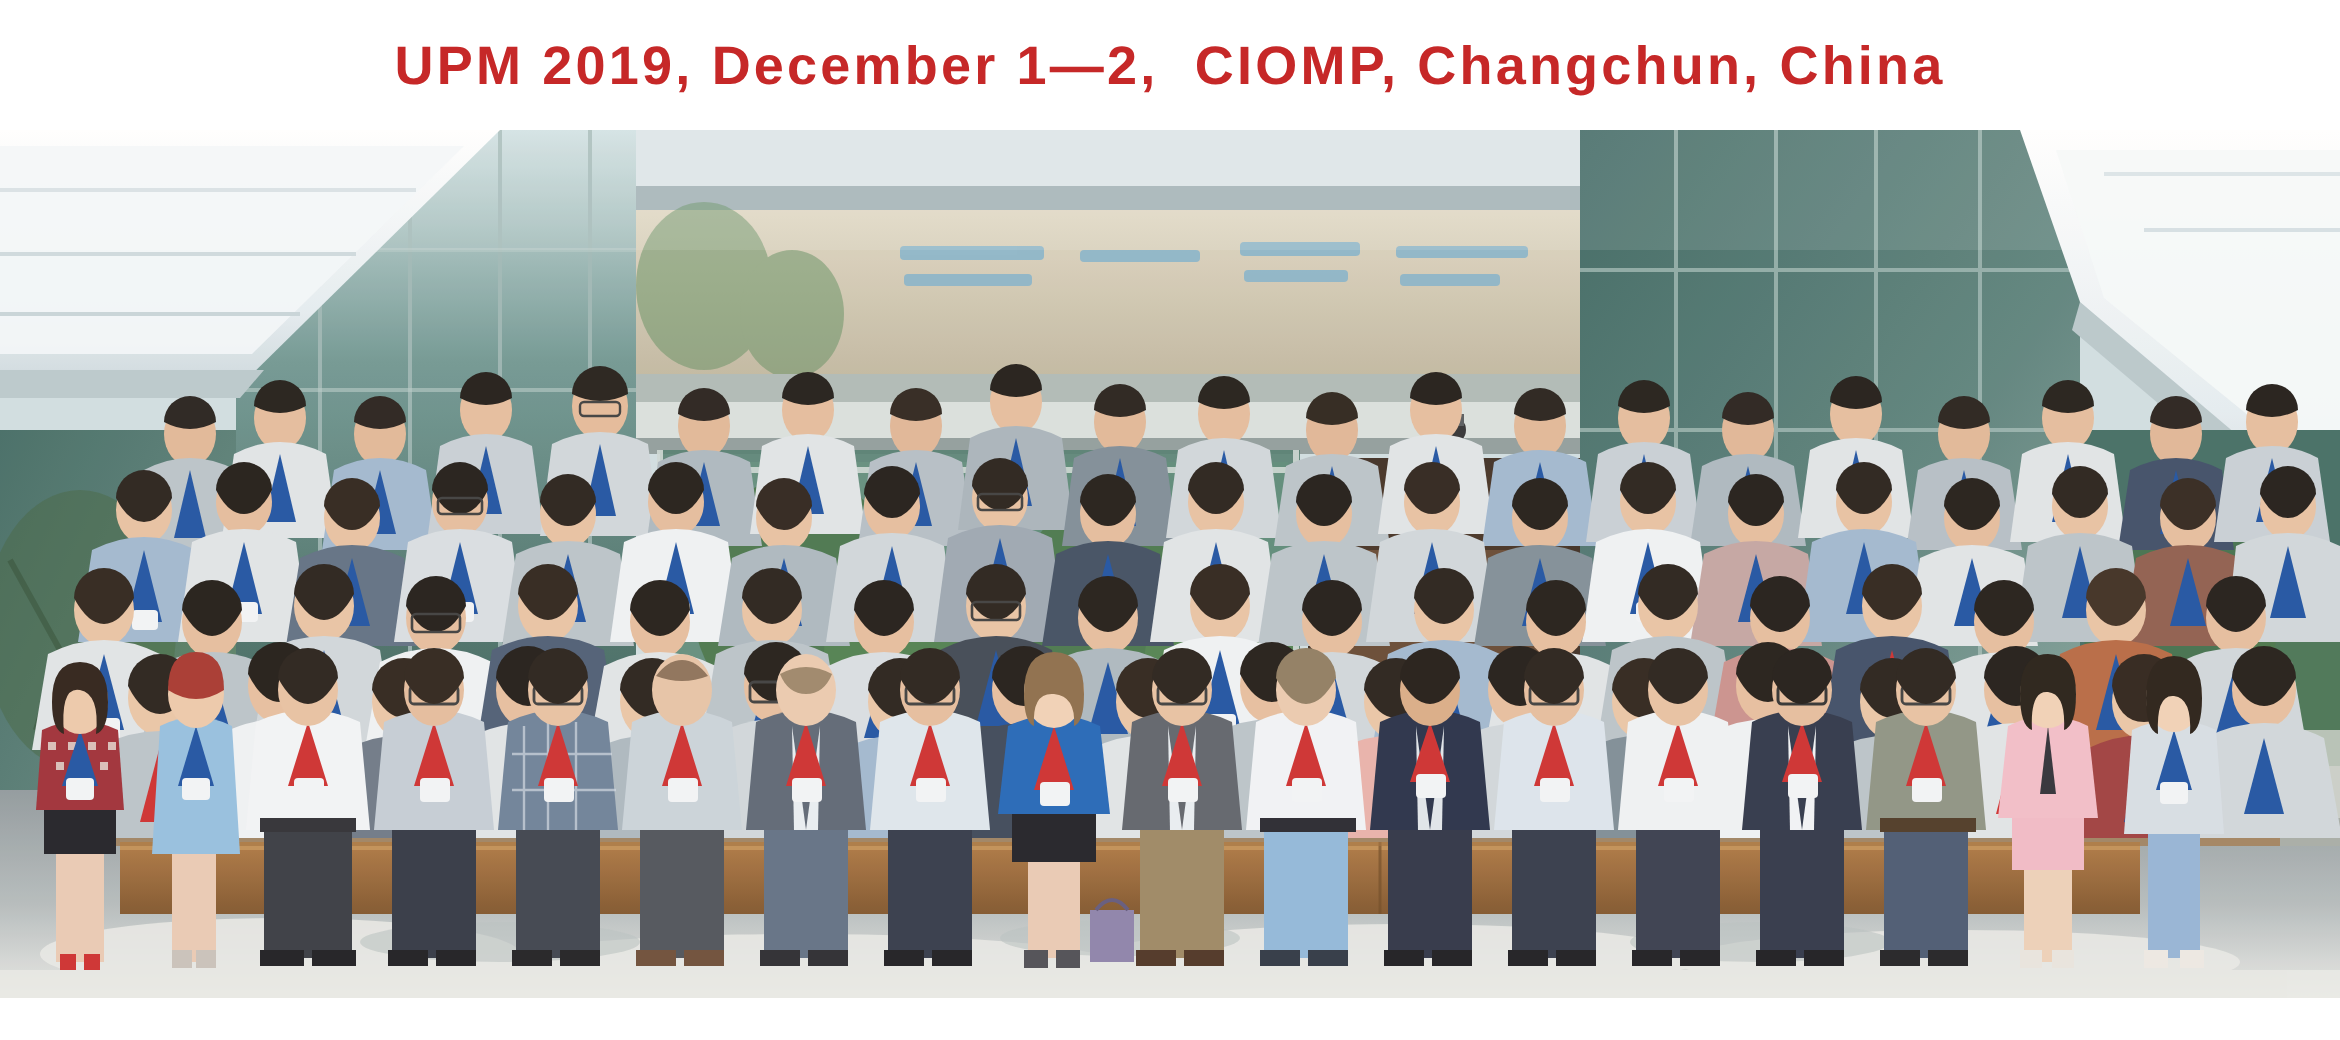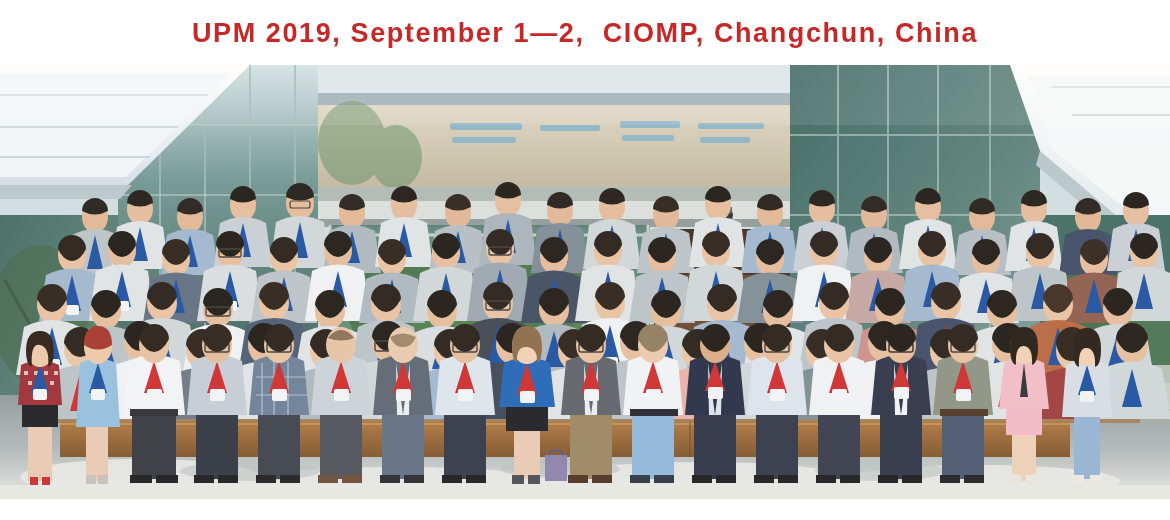--- a/index.html
+++ b/index.html
@@ -28,21 +28,21 @@
   #bottom-margin{
     position:absolute;left:0;top:499px;width:1170px;height:21px;background:#ffffff;
   }
 </style>
 </head>
 <body>
 
 <div id="page">
 
   <div id="title-banner">
-    <div id="title-text">UPM 2019, September 1—2,  CIOMP, Changchun, China</div>
+    <div id="title-text">UPM 2019, December 1—2,  CIOMP, Changchun, China</div>
   </div>
 
   <div id="photo-frame">
   <svg id="photo-svg" viewBox="0 0 1170 434" preserveAspectRatio="none">
     <defs>
       <linearGradient id="gGlass" x1="0" y1="0" x2="0" y2="1">
         <stop offset="0%" stop-color="#cfe0e2"></stop>
         <stop offset="35%" stop-color="#6e9590"></stop>
         <stop offset="100%" stop-color="#31584f"></stop>
       </linearGradient>

